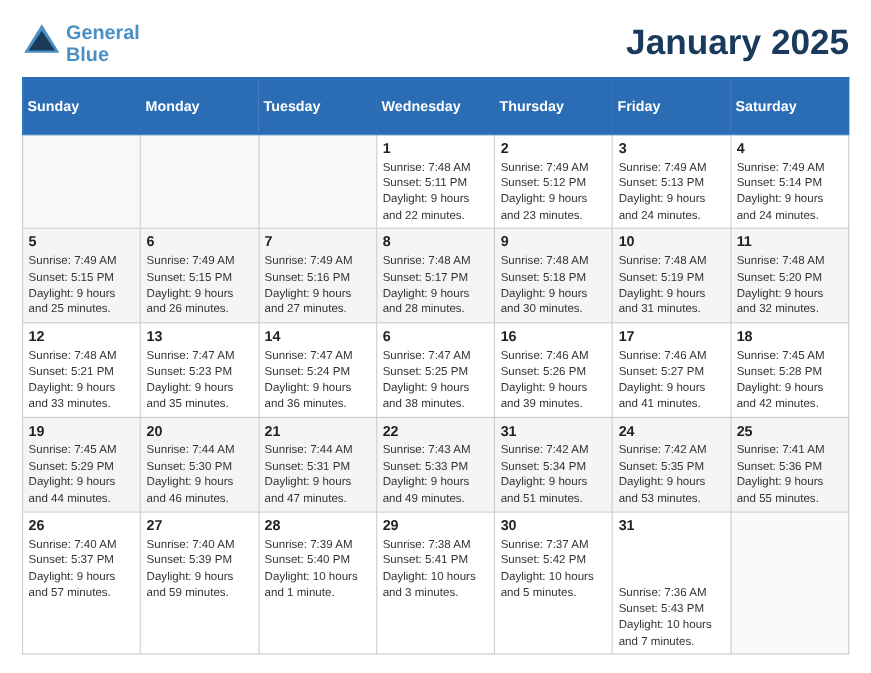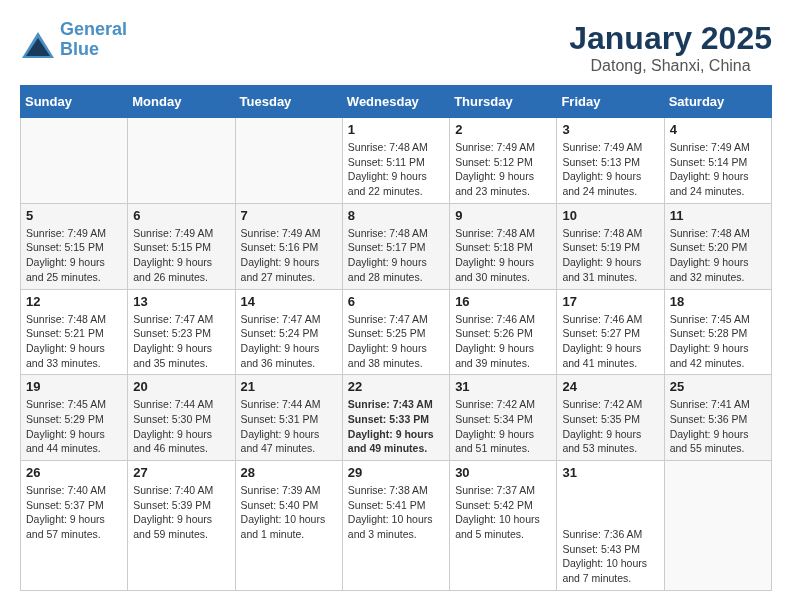--- a/index.html
+++ b/index.html
@@ -11,21 +11,21 @@
       padding: 20px;
     }
     .header {
       display: flex;
       justify-content: space-between;
       align-items: flex-start;
       margin-bottom: 10px;
     }
     .logo {
       display: flex;
-      align-items: flex-end;
+      align-items: flex-start;
       gap: 4px;
     }
     .logo-text {
       font-size: 18px;
       font-weight: bold;
       color: #1a3a5c;
       line-height: 1.1;
     }
     .logo-text span {
       color: #4a90c4;
@@ -49,21 +49,21 @@
     table {
       width: 100%;
       border-collapse: collapse;
       table-layout: fixed;
     }
     thead tr th {
       background-color: #2a6db5;
       color: white;
       font-size: 13px;
       font-weight: bold;
-      padding: 8px 4px;
+      padding: 18px 4px;
       text-align: left;
       border: 1px solid #2a6db5;
     }
     tbody tr td {
       border: 1px solid #ccc;
       vertical-align: top;
       padding: 4px 5px;
       height: 85px;
       font-size: 11px;
       color: #333;
@@ -96,21 +96,20 @@
       <polygon points="18,2 34,28 2,28" fill="#4a90c4"></polygon>
       <polygon points="18,8 30,26 6,26" fill="#1a3a5c"></polygon>
     </svg>
     <div class="logo-text">
       <div><span>General</span></div>
       <div><span style="color:#4a90c4">Blue</span></div>
     </div>
   </div>
   <div class="title-block">
     <div class="calendar-title">January 2025</div>
-    <div class="calendar-subtitle">Datong, Shanxi, China</div>
   </div>
 </div>
 
 <table>
   <thead>
     <tr>
     <th>Sunday</th>
         <th>Monday</th>
         <th>Tuesday</th>
         <th>Wednesday</th>
@@ -251,21 +250,21 @@
 Daylight: 9 hours and 46 minutes.</div>
         </td>
         <td>
           <div class="day-number">21</div>
           <div class="day-content" style="white-space: pre-line;">Sunrise: 7:44 AM
 Sunset: 5:31 PM
 Daylight: 9 hours and 47 minutes.</div>
         </td>
         <td>
           <div class="day-number">22</div>
-          <div class="day-content" style="white-space: pre-line; font-weight: bold;">Sunrise: 7:43 AM
+          <div class="day-content" style="white-space: pre-line;">Sunrise: 7:43 AM
 Sunset: 5:33 PM
 Daylight: 9 hours and 49 minutes.</div>
         </td>
         <td>
           <div class="day-number">31</div>
           <div class="day-content" style="white-space: pre-line;">Sunrise: 7:42 AM
 Sunset: 5:34 PM
 Daylight: 9 hours and 51 minutes.</div>
         </td>
         <td>

